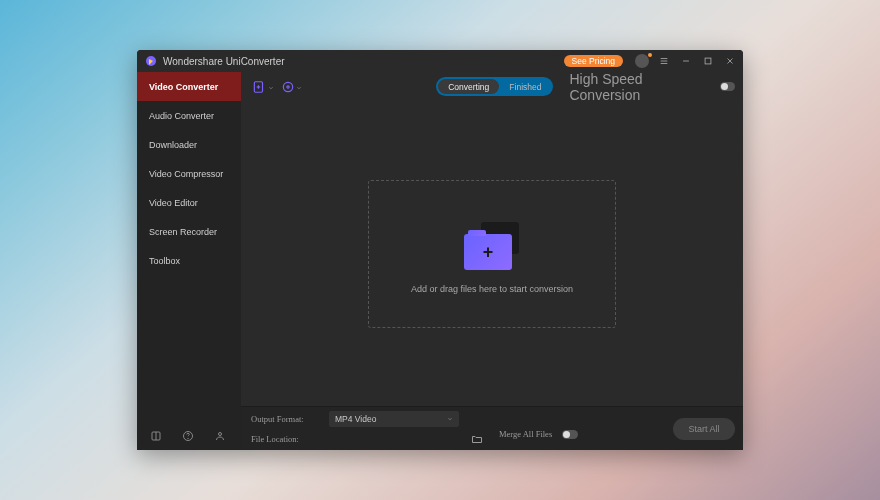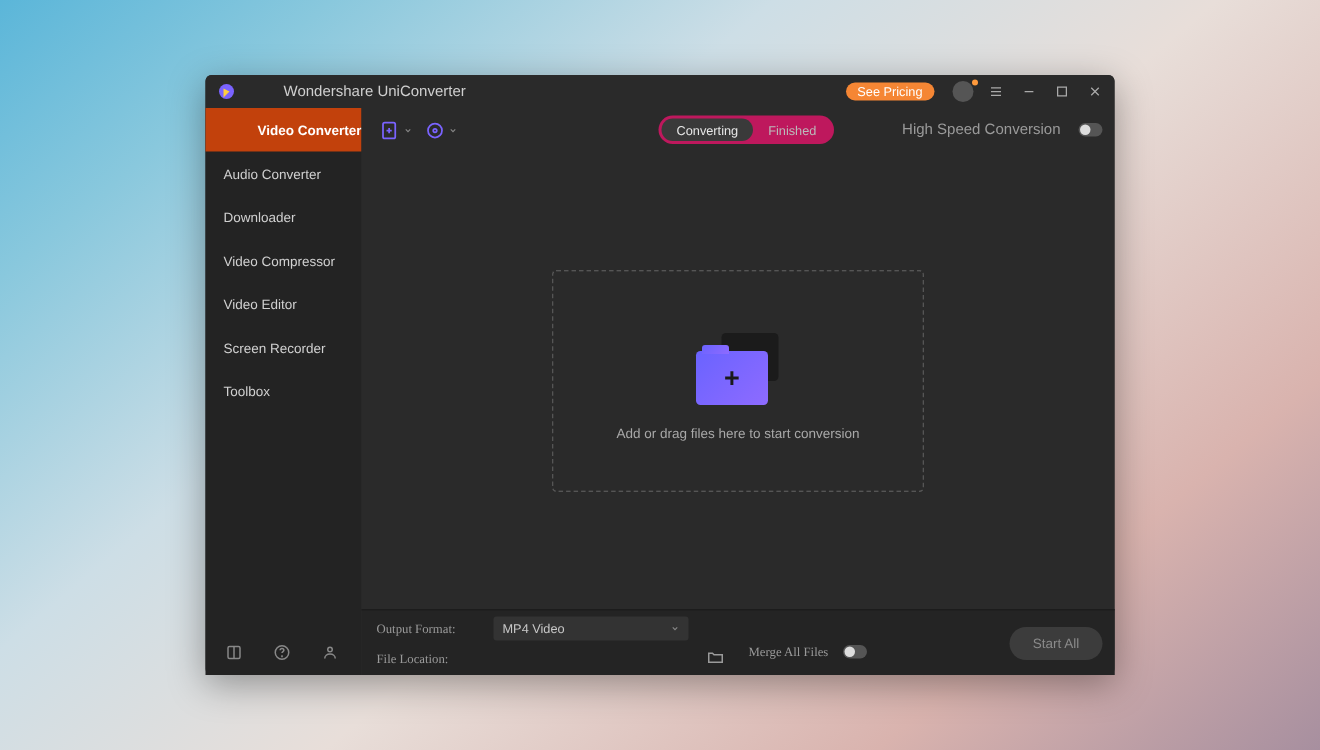--- a/index.html
+++ b/index.html
@@ -11,64 +11,64 @@
   .window {
     position: absolute; left: 137px; top: 50px; width: 606px; height: 400px;
     background: #2a2a2a; border-radius: 4px; display: flex; flex-direction: column;
     box-shadow: 0 6px 24px rgba(0,0,0,0.35);
   }
   .titlebar {
     height: 22px; display: flex; align-items: center; padding: 0 6px 0 8px;
     color: #c9c9c9; font-size: 10px; background: #2a2a2a; border-radius: 4px 4px 0 0;
   }
   .titlebar .logo { width: 12px; height: 12px; margin-right: 6px; }
-  .titlebar .app-title { flex: none; font-size: 10px; color: #cfcfcf; margin-left: 26px; }
+  .titlebar .app-title { flex: none; font-size: 10px; color: #cfcfcf; }
   .titlebar .spacer { flex: 1; }
   .see-pricing {
     background: #f58634; color: #fff; border-radius: 10px; font-size: 8.5px;
     padding: 1px 8px; margin-right: 8px; cursor: pointer;
   }
   .tb-icon { width: 14px; height: 14px; display: flex; align-items: center; justify-content: center; margin-left: 8px; color: #aaa; cursor: pointer; }
   .tb-icon svg { width: 10px; height: 10px; }
   .user-avatar { width: 14px; height: 14px; border-radius: 50%; background: #555; position: relative; margin-left: 4px; cursor: pointer; }
   .user-avatar::after { content: ""; position: absolute; top: -1px; right: -3px; width: 4px; height: 4px; background: #ff9a3c; border-radius: 50%; }
 
   .body { flex: 1; display: flex; min-height: 0; }
   .sidebar { width: 104px; background: #232323; display: flex; flex-direction: column; }
   .sidebar-list { flex: 1; }
   .side-item {
     height: 29px; display: flex; align-items: center; padding-left: 12px;
     font-size: 9px; color: #d0d0d0; cursor: pointer;
   }
-  .side-item.active { background: #c2410c; color: #fff; font-weight: 600; justify-content: flex-end; }
+  .side-item.active { background: #7f1d1d; color: #fff; font-weight: 600; }
   .sidebar-bottom { height: 30px; display: flex; align-items: center; justify-content: center; gap: 18px; }
   .sb-icon { width: 14px; height: 14px; color: #888; cursor: pointer; }
   .sb-icon svg { width: 12px; height: 12px; }
 
   .main { flex: 1; display: flex; flex-direction: column; background: #2a2a2a; }
   .toolbar { height: 30px; display: flex; align-items: center; padding: 0 8px; gap: 8px; border-bottom: 1px solid rgba(0,0,0,0); }
   .tool-btn {
     width: 22px; height: 20px; border-radius: 3px; display: flex; align-items: center; justify-content: center;
     color: #7a63ff; cursor: pointer; position: relative;
   }
   .tool-btn svg { width: 14px; height: 14px; }
   .tool-btn .chev { position: absolute; right: -4px; bottom: 2px; }
   .tool-btn .chev svg { width: 6px; height: 6px; color: #888; }
 
   .tab-pill {
-    margin-left: 130px; display: flex; align-items: center; background: #be185d;
+    margin-left: 130px; display: flex; align-items: center; background: #0369a1;
     border-radius: 11px; height: 19px; padding: 2px;
   }
   .tab-pill .tab {
     font-size: 8.5px; color: #bbb; padding: 0 10px; border-radius: 10px; height: 15px;
     display: flex; align-items: center; cursor: pointer;
   }
   .tab-pill .tab.active { background: #3a3a3a; color: #e8e8e8; }
   .toolbar .grow { flex: 1; }
-  .hs-label { font-size: 10px; color: #9a9a9a; margin-right: 4px; }
+  .hs-label { font-size: 14px; color: #9a9a9a; margin-right: 4px; }
   .toggle {
     width: 16px; height: 9px; border-radius: 5px; background: #555; position: relative; cursor: pointer;
   }
   .toggle::after { content: ""; position: absolute; width: 7px; height: 7px; border-radius: 50%; background: #ddd; top: 1px; left: 1px; }
 
   .drop-area { flex: 1; display: flex; align-items: center; justify-content: center; }
   .drop-box {
     width: 248px; height: 148px; border: 1px dashed #555; border-radius: 3px;
     display: flex; flex-direction: column; align-items: center; justify-content: center;
     cursor: pointer;

